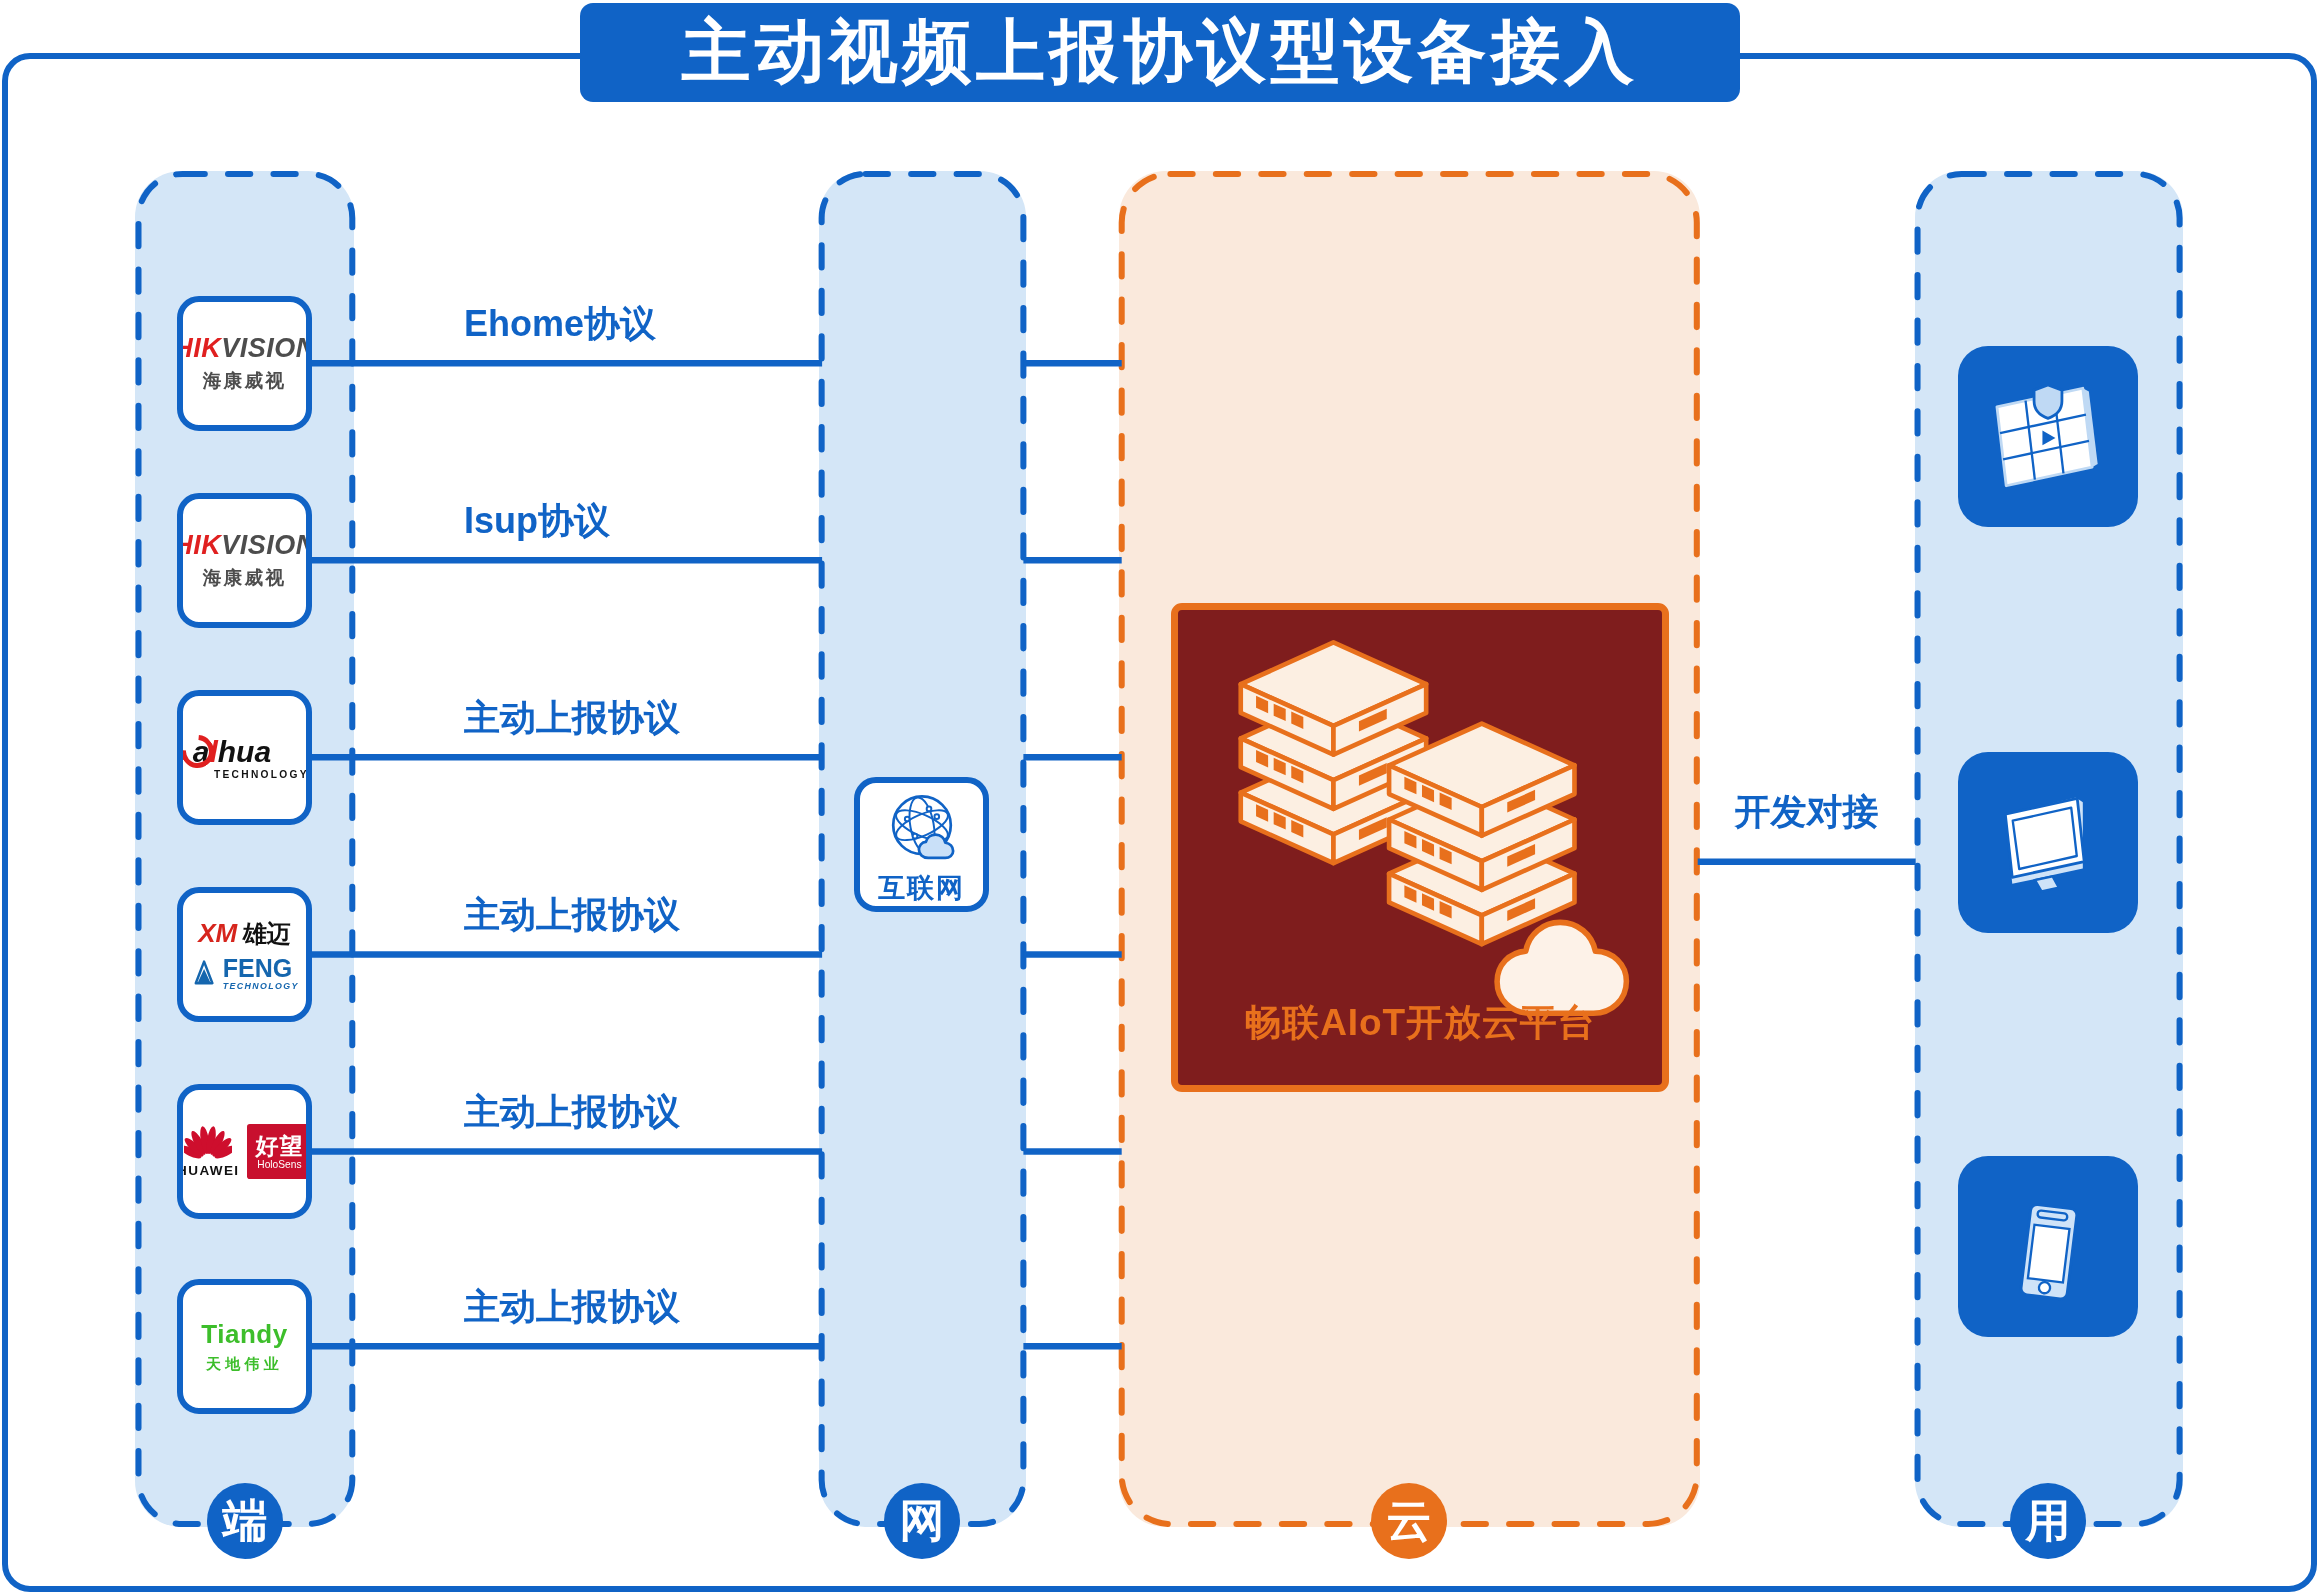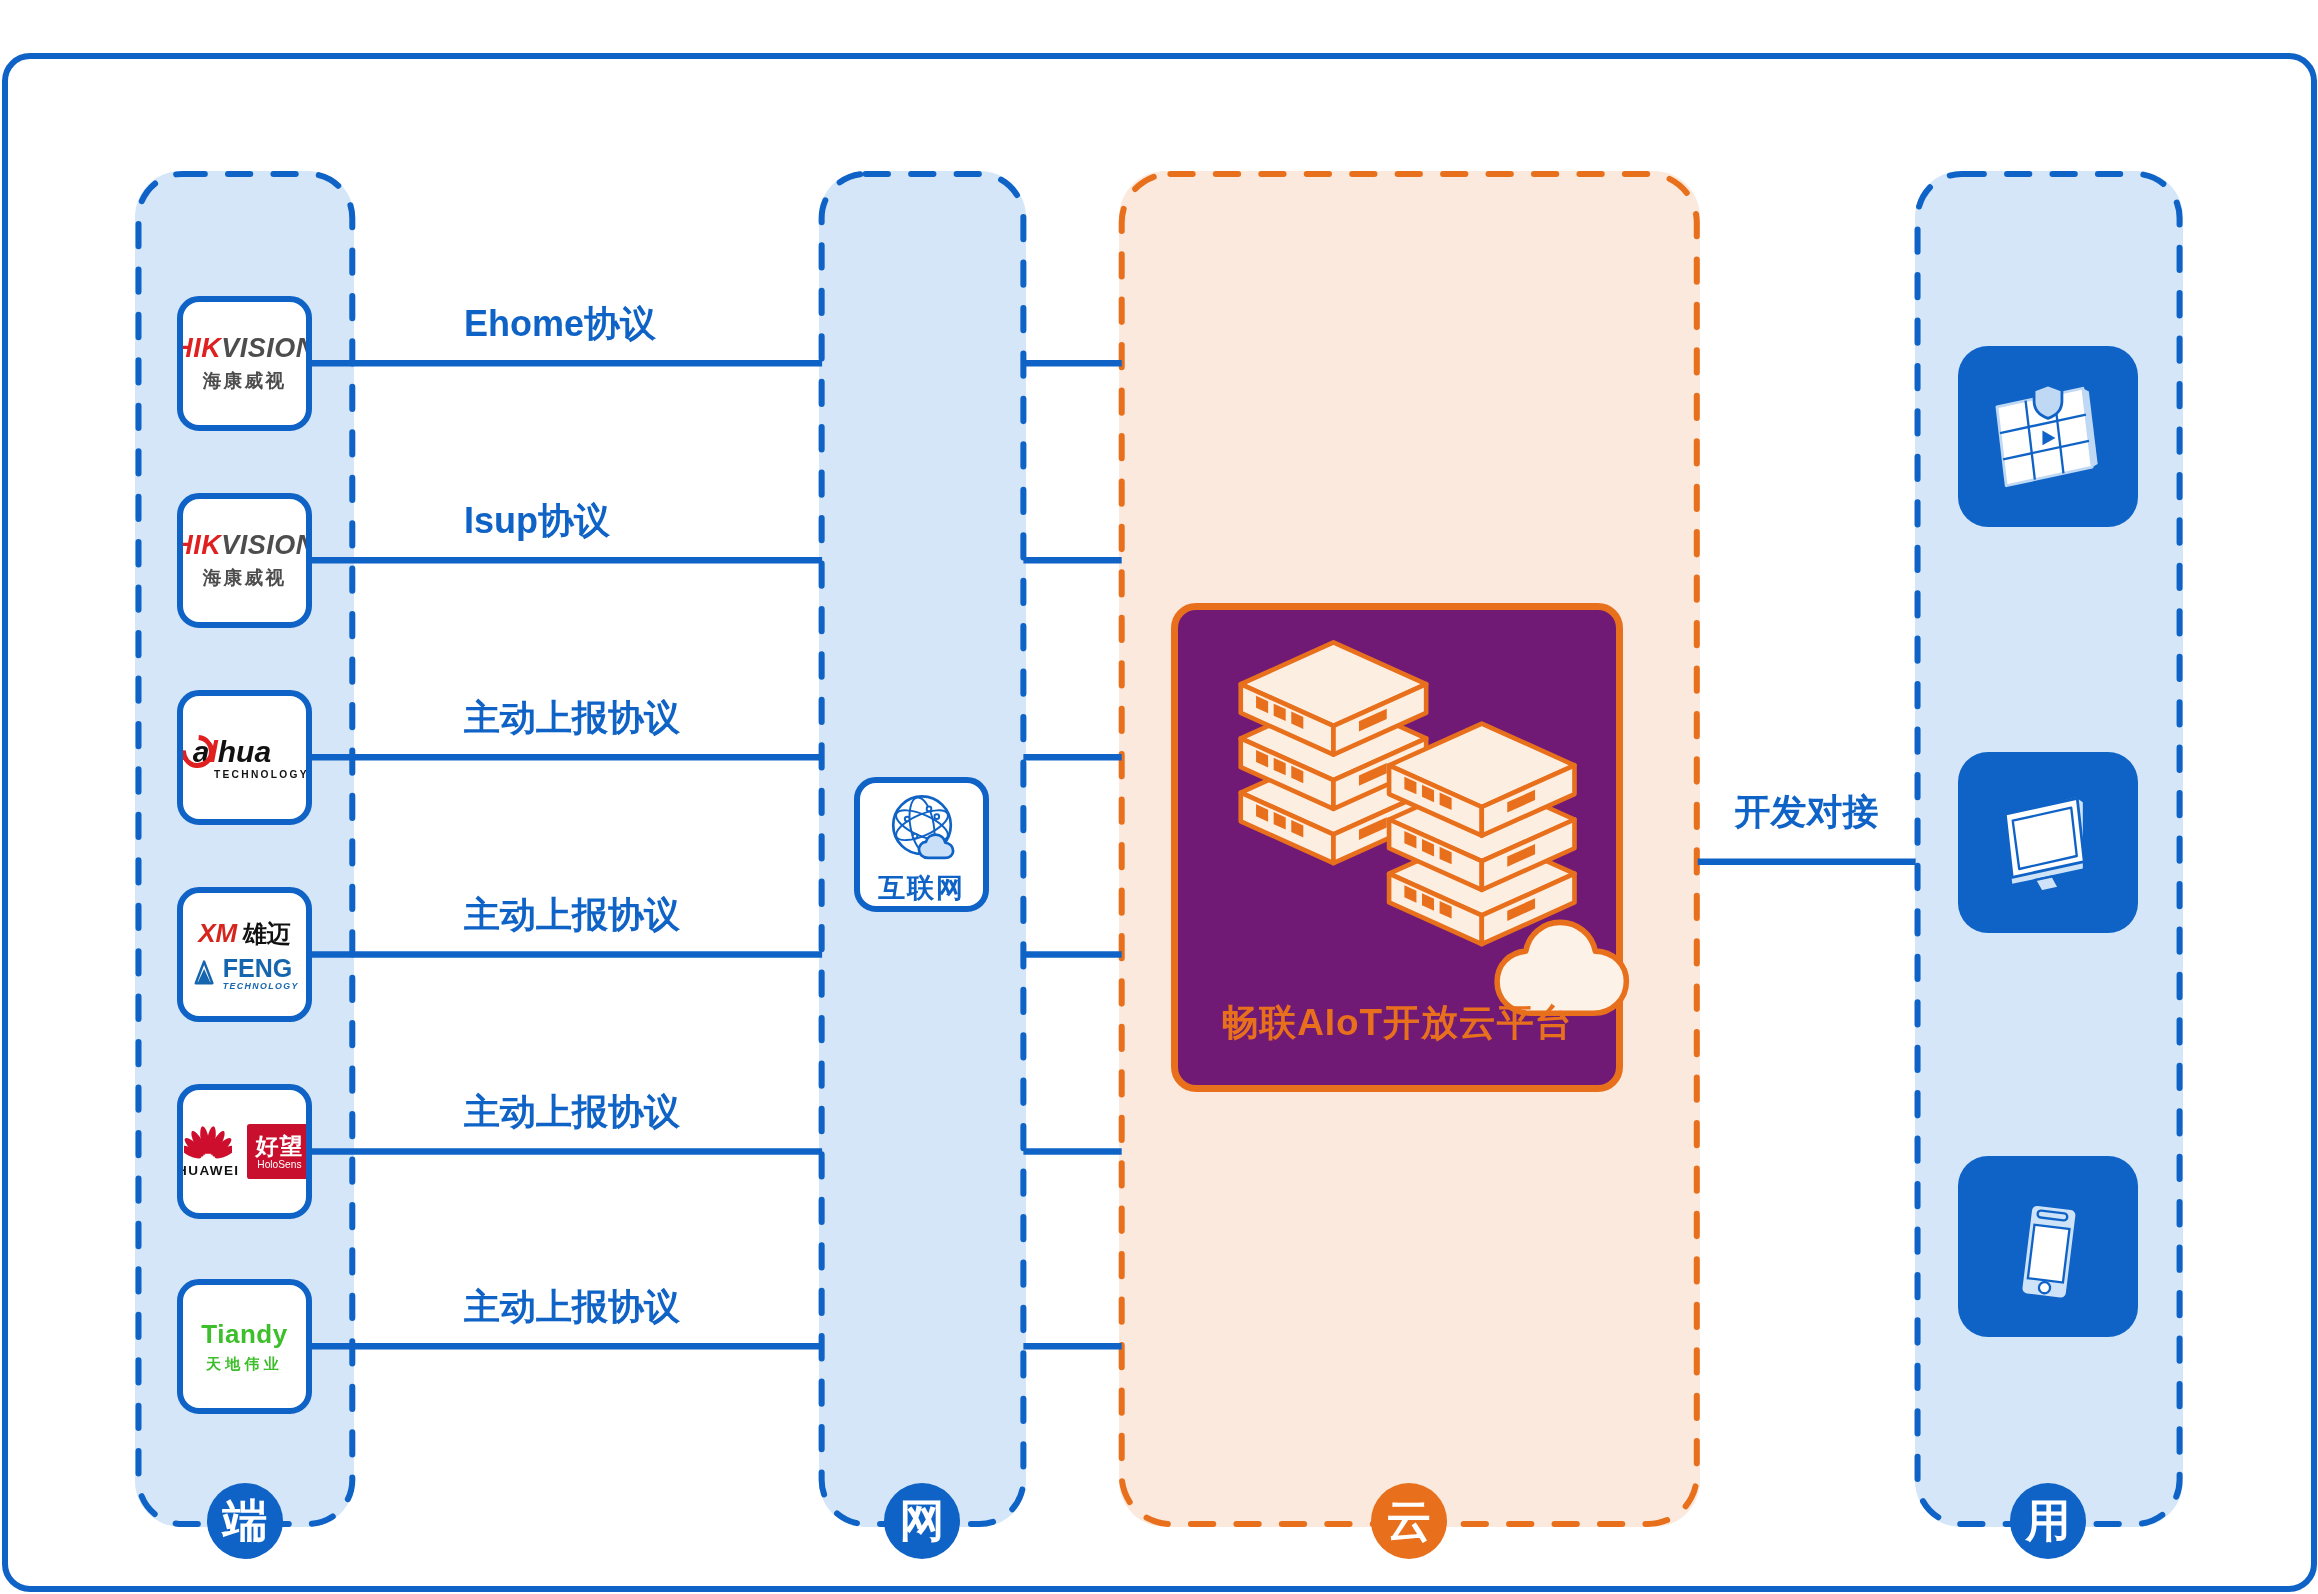--- a/index.html
+++ b/index.html
@@ -70,22 +70,22 @@
   .tiandy-cn{font-size:15px;font-weight:700;color:var(--tiandy-green);letter-spacing:4.2px;margin-top:5px;white-space:nowrap;}
 
   .protocol-label{position:absolute;left:464px;height:46px;line-height:46px;
     font-size:36px;font-weight:900;color:var(--blue);white-space:nowrap;z-index:8;}
 
   .network-card{position:absolute;left:854px;top:777px;width:135px;height:135px;background:#fff;
     border:6px solid var(--blue);border-radius:22px;z-index:10;
     display:flex;flex-direction:column;align-items:center;justify-content:flex-start;padding-top:8.3px;}
   .network-label{font-size:27px;font-weight:900;color:var(--blue);letter-spacing:1.9px;margin-top:0.9px;white-space:nowrap;}
 
-  .cloud-box{position:absolute;left:1171px;top:603px;width:452px;height:489px;background:#701a75;
-    border:7.4px solid var(--orange);border-radius:25px;z-index:10;}
+  .cloud-box{position:absolute;left:1171px;top:603px;width:498px;height:489px;background:#7f1d1d;
+    border:7.4px solid var(--orange);border-radius:11px;z-index:10;}
   .cloud-box-label{position:absolute;left:0;right:0;bottom:37px;text-align:center;
     font-size:37px;font-weight:900;color:var(--orange);letter-spacing:0.9px;white-space:nowrap;}
 
   .devlink-label{position:absolute;left:1699px;top:788px;width:215px;text-align:center;
     font-size:36px;font-weight:900;color:var(--blue);white-space:nowrap;z-index:8;}
 
   .user-icon{position:absolute;left:1958px;width:180px;height:181px;background:var(--blue);
     border-radius:30px;z-index:10;display:flex;align-items:center;justify-content:center;}
 
   .badge{position:absolute;top:1483px;width:76px;height:76px;border-radius:50%;
@@ -122,20 +122,23 @@
       <line x1="2206" y1="783" x2="2418" y2="783"></line>
       <line x1="2206" y1="1208" x2="2418" y2="1208"></line>
       <line x1="2206" y1="1633" x2="2418" y2="1633"></line>
       <line x1="2206" y1="2058" x2="2418" y2="2058"></line>
       <line x1="2206" y1="2483" x2="2418" y2="2483"></line>
       <line x1="2206" y1="2903" x2="2418" y2="2903"></line>
       <line x1="3660" y1="1858" x2="4130" y2="1858"></line>
     </g>
   </svg>
 
+  <div class="title-banner">
+    <span>主动视频上报协议型设备接入</span>
+  </div>
 
   <div class="vendor-card" style="top:296px;">
     <div class="hik-en"><span class="r">HIK</span><span class="d">VISION</span></div>
     <div class="hik-cn">海康威视</div>
   </div>
 
   <div class="vendor-card" style="top:493px;">
     <div class="hik-en"><span class="r">HIK</span><span class="d">VISION</span></div>
     <div class="hik-cn">海康威视</div>
   </div>

